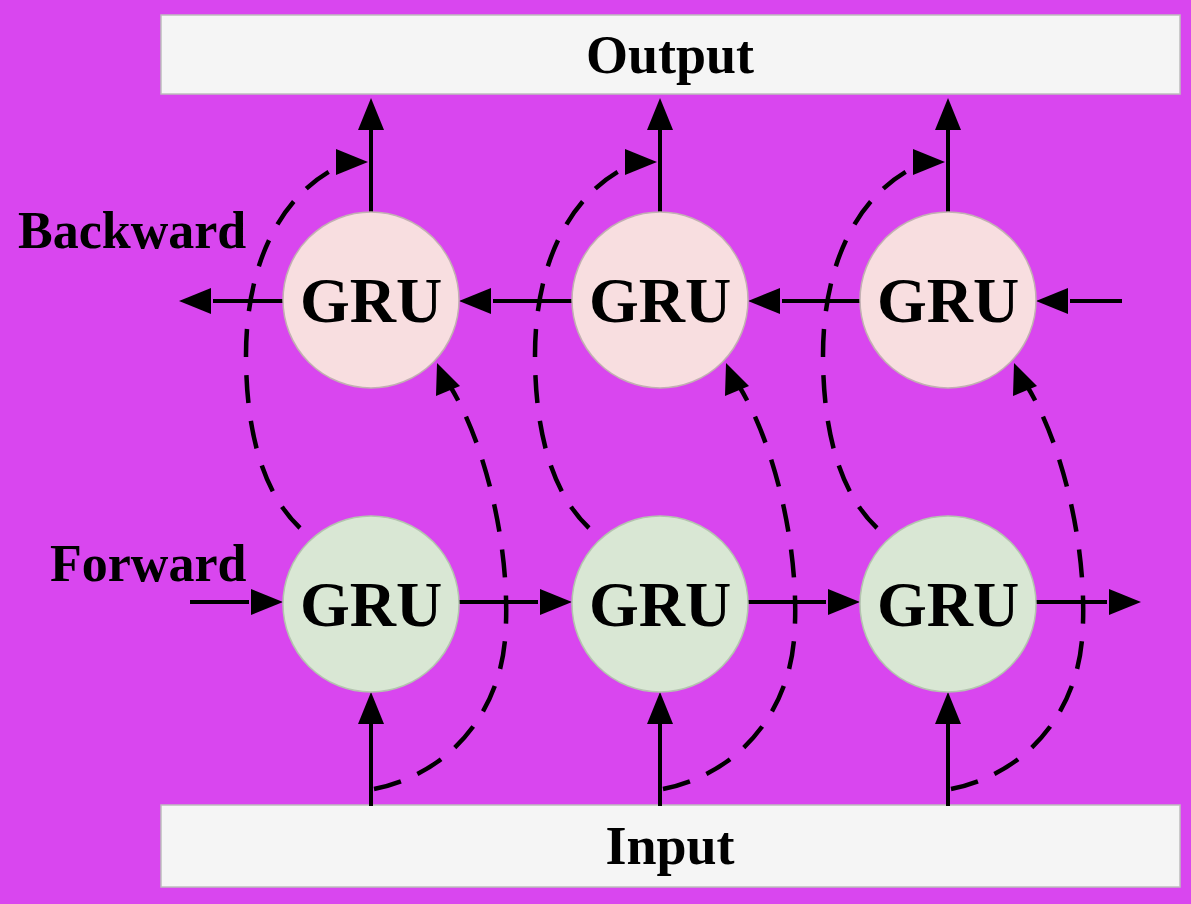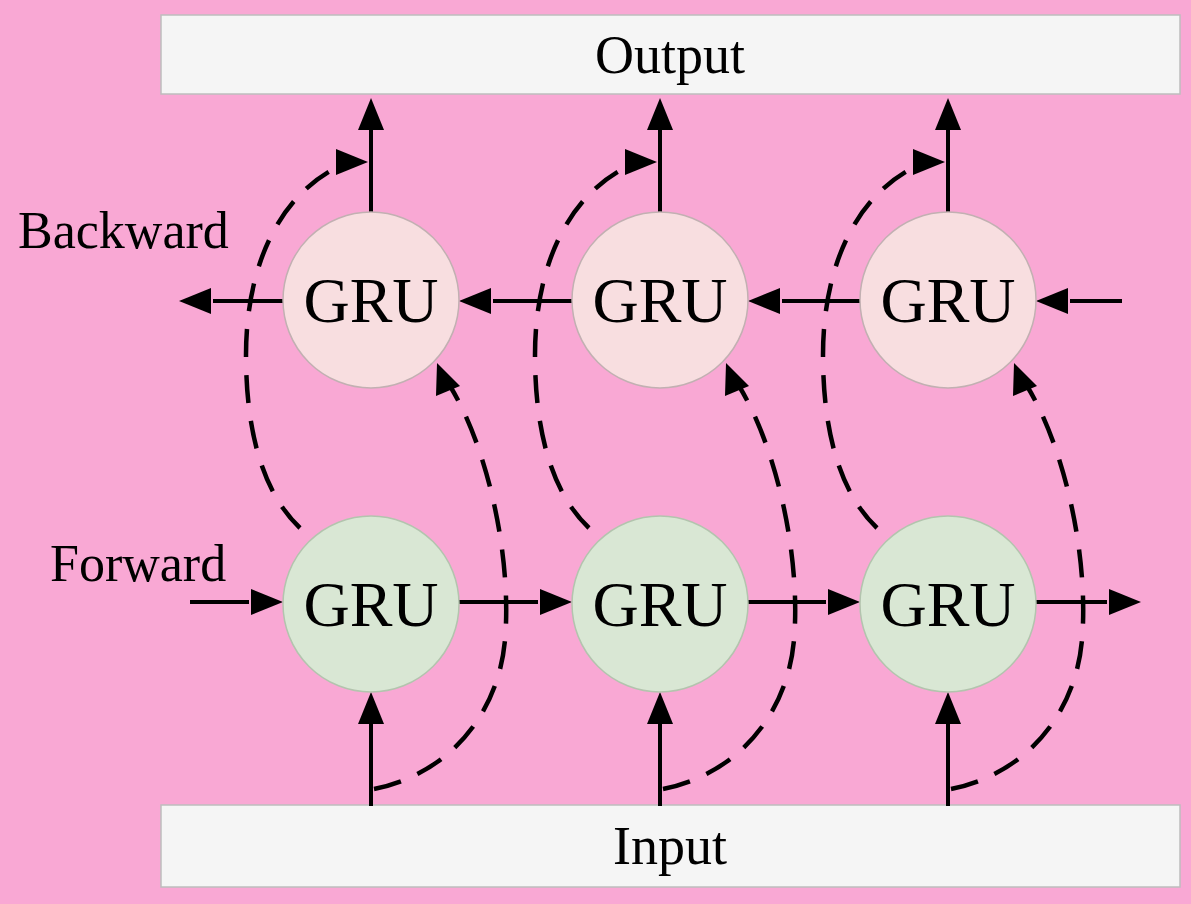--- a/index.html
+++ b/index.html
@@ -5,22 +5,23 @@
   html, body {
     margin: 0;
     padding: 0;
     background: #ffffff;
     font-family: "Liberation Serif", serif;
   }
   .stage {
     position: relative;
     width: 1191px;
     height: 904px;
-    background: #f9a8d4;
+    background: #d946ef;
     overflow: hidden;
+    font-weight: bold;
   }
   svg { display: block; }
   .bar-label {
     font-family: "Liberation Serif", serif;
     font-size: 54px;
     fill: #000000;
   }
   .row-label {
     font-family: "Liberation Serif", serif;
     font-size: 52px;

